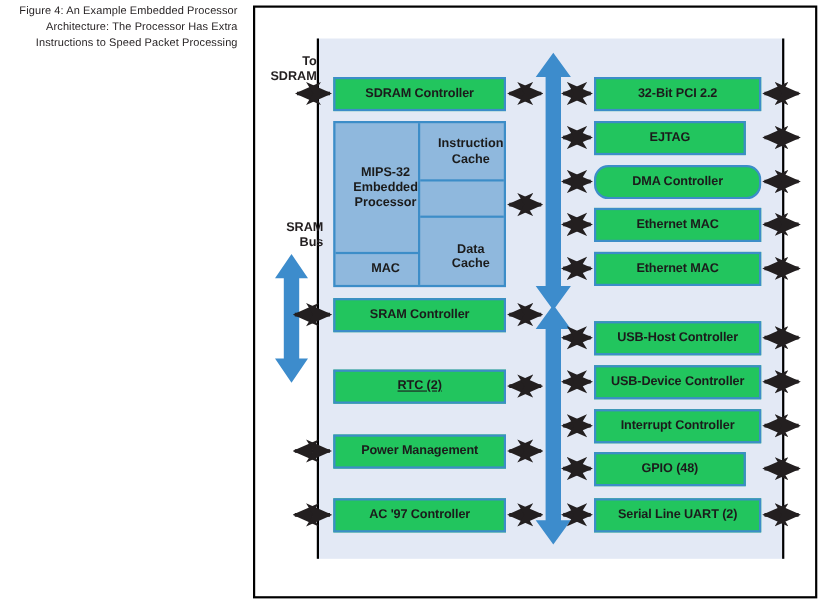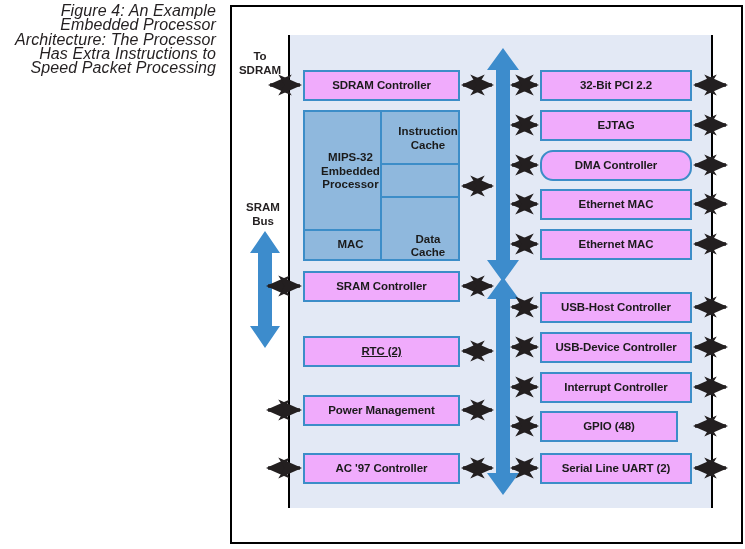--- a/index.html
+++ b/index.html
@@ -2,61 +2,61 @@
 <html><head>
 <meta charset="utf-8">
 <style>
   html,body{margin:0;padding:0;background:#ffffff;}
   body{width:745px;height:549px;position:relative;overflow:hidden;
        font-family:"Liberation Sans",sans-serif;}
 
   
   #caption{
     position:absolute;left:0;top:4px;width:216px;
-    text-align:right;font-style:italic;font-size:16px;line-height:14.3px;
+    text-align:right;font-size:10px;line-height:14.3px;
     color:#231f20;letter-spacing:0.1px;
   }
 
   
   #frame{
     position:absolute;left:230px;top:5px;width:513px;height:539px;
     border:2px solid #000;box-sizing:border-box;background:#fff;
   }
 
   
   #panel{
     position:absolute;left:288px;top:35px;width:425px;height:473px;
     background:#e3e9f5;box-sizing:border-box;
   }
   
   .vline{position:absolute;width:2px;background:#000;}
 
   
   .blk{
     position:absolute;box-sizing:border-box;
-    background:#f0abfc;border:2px solid #3c8dc8;
+    background:#22c55e;border:2px solid #3c8dc8;
     display:flex;align-items:center;justify-content:center;
     text-align:center;color:#1b1b1b;
     font-size:11.5px;font-weight:bold;line-height:13px;
     letter-spacing:-0.1px;
   }
 
   
   #cpu{position:absolute;left:303px;top:110px;width:157px;height:151px;
        box-sizing:border-box;border:2px solid #3c8dc8;background:#8fb8dd;}
   .cpucell{position:absolute;box-sizing:border-box;
            display:flex;align-items:center;justify-content:center;
            text-align:center;font-size:11.5px;font-weight:bold;line-height:13.5px;
            color:#1b1b1b;padding-left:16px;}
   .cpu-sep-v{position:absolute;background:#3c8dc8;}
   .cpu-sep-h{position:absolute;background:#3c8dc8;}
 
   
   .edgelab{
-    position:absolute;text-align:center;color:#231f20;
+    position:absolute;text-align:right;color:#231f20;
     font-size:11.5px;font-weight:bold;line-height:13.5px;
   }
 
   
   #arrows{position:absolute;left:0;top:0;width:745px;height:549px;
           pointer-events:none;}
 </style>
 </head>
 <body>
 
@@ -89,40 +89,40 @@
   </div>
   <div class="cpucell" style="left:0px;top:119px;width:75px;height:28px;">
     <span>MAC</span>
   </div>
   <div class="cpucell" style="left:77px;top:0px;width:76px;height:53px;">
     <div>
       <span>Instruction</span><br>
       <span>Cache</span>
     </div>
   </div>
-  <div class="cpucell" style="left:77px;top:86px;width:76px;height:72px;margin-top:12px;">
+  <div class="cpucell" style="left:77px;top:86px;width:76px;height:72px;">
     <div>
       <span>Data</span><br>
       <span>Cache</span>
     </div>
   </div>
 
   <div class="cpu-sep-v" style="left:75px;top:0px;width:2px;height:147px;"></div>
   <div class="cpu-sep-h" style="left:0px;top:117px;width:75px;height:2px;"></div>
   <div class="cpu-sep-h" style="left:77px;top:51px;width:76px;height:2px;"></div>
   <div class="cpu-sep-h" style="left:77px;top:84px;width:76px;height:2px;"></div>
 </div>
 
 <div class="blk" style="left:303px;top:271px;width:157px;height:31px;">SRAM Controller</div>
 <div class="blk" style="left:303px;top:336px;width:157px;height:31px;text-decoration:underline;">RTC (2)</div>
 <div class="blk" style="left:303px;top:395px;width:157px;height:31px;">Power Management</div>
 <div class="blk" style="left:303px;top:453px;width:157px;height:31px;">AC '97 Controller</div>
 
 <div class="blk" style="left:540px;top:70px;width:152px;height:31px;">32-Bit PCI 2.2</div>
-<div class="blk" style="left:540px;top:110px;width:152px;height:31px;">EJTAG</div>
+<div class="blk" style="left:540px;top:110px;width:138px;height:31px;">EJTAG</div>
 <div class="blk" style="left:540px;top:150px;width:152px;height:31px;border-radius:13px;">DMA Controller</div>
 <div class="blk" style="left:540px;top:189px;width:152px;height:31px;">Ethernet MAC</div>
 <div class="blk" style="left:540px;top:229px;width:152px;height:31px;">Ethernet MAC</div>
 
 <div class="blk" style="left:540px;top:292px;width:152px;height:31px;">USB-Host Controller</div>
 <div class="blk" style="left:540px;top:332px;width:152px;height:31px;">USB-Device Controller</div>
 <div class="blk" style="left:540px;top:372px;width:152px;height:31px;">Interrupt Controller</div>
 <div class="blk" style="left:540px;top:411px;width:138px;height:31px;">GPIO (48)</div>
 <div class="blk" style="left:540px;top:453px;width:152px;height:31px;">Serial Line UART (2)</div>
 

